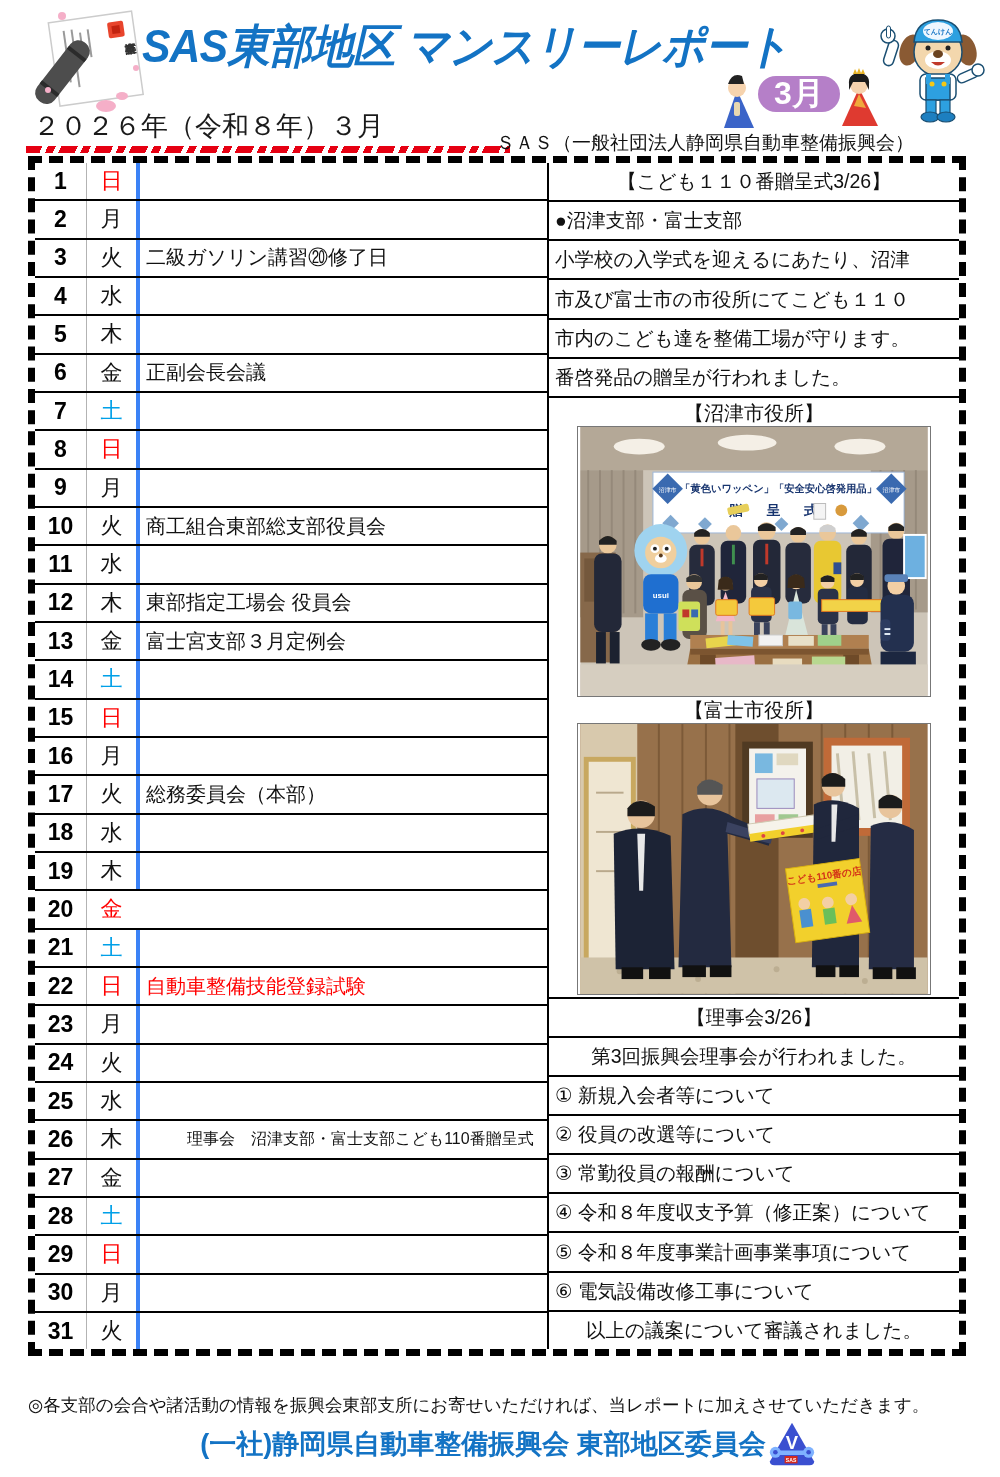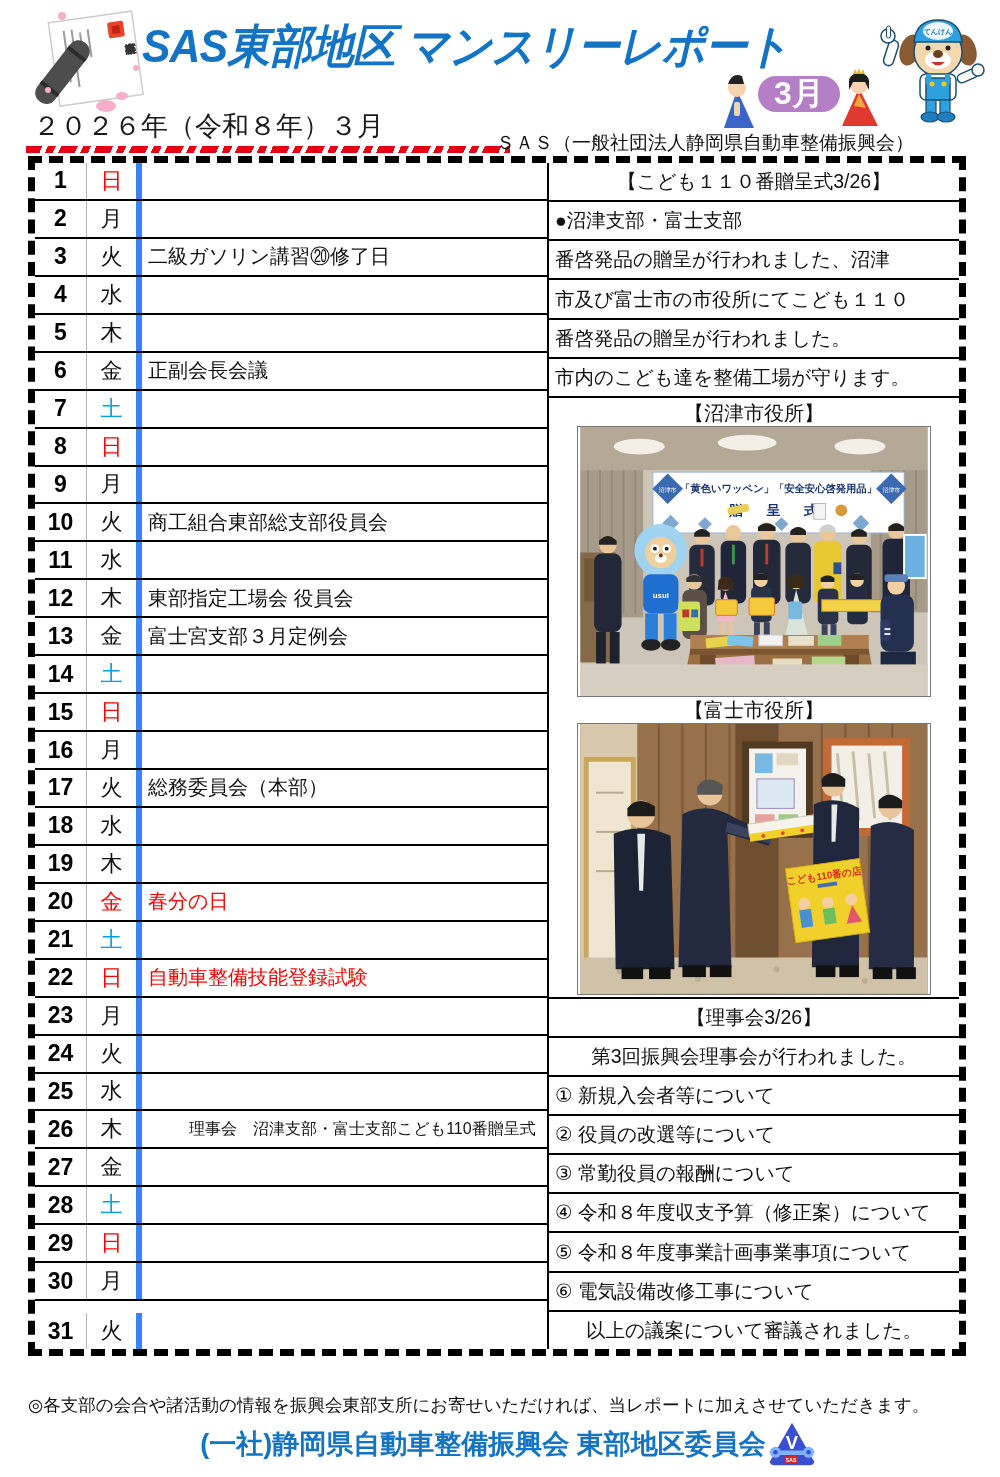--- a/index.html
+++ b/index.html
@@ -20,27 +20,27 @@
   .date-line { position:absolute; left:33px; top:108px; font-size:27px; color:#1a1a1a; white-space:nowrap; }
   .red-dash { position:absolute; left:26px; top:146px; width:484px; height:7px;
               background:repeating-linear-gradient(115deg,#e60012 0 15px,#fff 15px 20px,#e60012 20px 27px,#fff 27px 32px); }
   .org-line { position:absolute; left:496px; top:130px; font-size:19px; color:#111; white-space:nowrap; }
 
   
   .cal { position:absolute; left:28px; top:156px; width:938px; height:1200px;
          border:7px dashed #000; background:#fff; display:flex; }
   .col-left { width:512px; display:flex; flex-direction:column; }
   .crow { flex:1; display:flex; border-bottom:2px solid #000; min-height:0; }
-  .crow:last-of-type { border-bottom:none;margin-top:12px; }
+  .crow:last-of-type { border-bottom:none; }
   .cday { width:52px; display:flex; align-items:center; justify-content:center;
           font-size:23px; font-weight:bold; color:#000; border-right:1px solid #b3b3b3; }
   .cweek { width:49px; display:flex; align-items:center; justify-content:center; font-size:22px; color:#111; }
   .cweek.red { color:#ff0000; }
   .cweek.blue { color:#00a0e8; }
-  .cevent { flex:1; border-left:6px solid #3b82f6; display:flex; align-items:center;
+  .cevent { flex:1; border-left:4px solid #3b82f6; display:flex; align-items:center;
             padding:0 6px; font-size:20px; color:#111; white-space:nowrap; overflow:hidden; }
   .cevent.red { color:#ff0000; }
   .cevent.small { font-size:16px;padding-left:47px; }
 
   .col-right { flex:1; border-left:2px solid #000; display:flex; flex-direction:column; min-width:0; }
   .rrow { flex:1; display:flex; align-items:center; padding:0 6px; font-size:19.5px;
           color:#111; border-bottom:2px solid #000; white-space:nowrap; overflow:hidden; min-height:0; }
   .rrow.center { justify-content:center; padding:0; }
   .rrow:last-of-type { border-bottom:none; }
   .photo-block { flex:16; border-bottom:2px solid #000; display:flex; flex-direction:column;
@@ -240,21 +240,20 @@
           <div class="cevent"></div>
         </div>
         <div class="crow">
           <div class="cday">19</div>
           <div class="cweek">木</div>
           <div class="cevent"></div>
         </div>
         <div class="crow">
           <div class="cday">20</div>
           <div class="cweek red">金</div>
-          <div class="cevent red">春分の日</div>
         </div>
         <div class="crow">
           <div class="cday">21</div>
           <div class="cweek blue">土</div>
           <div class="cevent"></div>
         </div>
         <div class="crow">
           <div class="cday">22</div>
           <div class="cweek red">日</div>
           <div class="cevent red">自動車整備技能登録試験</div>
@@ -302,24 +301,24 @@
         <div class="crow">
           <div class="cday">31</div>
           <div class="cweek">火</div>
           <div class="cevent"></div>
         </div>
     </div>
 
     <div class="col-right">
       <div class="rrow center">【こども１１０番贈呈式3/26】</div>
         <div class="rrow">●沼津支部・富士支部</div>
-        <div class="rrow">番啓発品の贈呈が行われました、沼津</div>
+        <div class="rrow">小学校の入学式を迎えるにあたり、沼津</div>
         <div class="rrow">市及び富士市の市役所にてこども１１０</div>
+        <div class="rrow">市内のこども達を整備工場が守ります。</div>
         <div class="rrow">番啓発品の贈呈が行われました。</div>
-        <div class="rrow">市内のこども達を整備工場が守ります。</div>
 
       <div class="photo-block">
         <div class="plabel">【沼津市役所】</div>
 
         <svg class="photo-svg" width="354" height="274" viewBox="0 0 354 274">
           <rect width="354" height="274" fill="#cdc5b8"></rect>
           <rect width="354" height="44" fill="#b4a897"></rect>
           <ellipse cx="60" cy="20" rx="26" ry="8" fill="#f4efe6"></ellipse>
           <ellipse cx="170" cy="16" rx="30" ry="8" fill="#f4efe6"></ellipse>
           <ellipse cx="285" cy="20" rx="26" ry="8" fill="#f4efe6"></ellipse>

